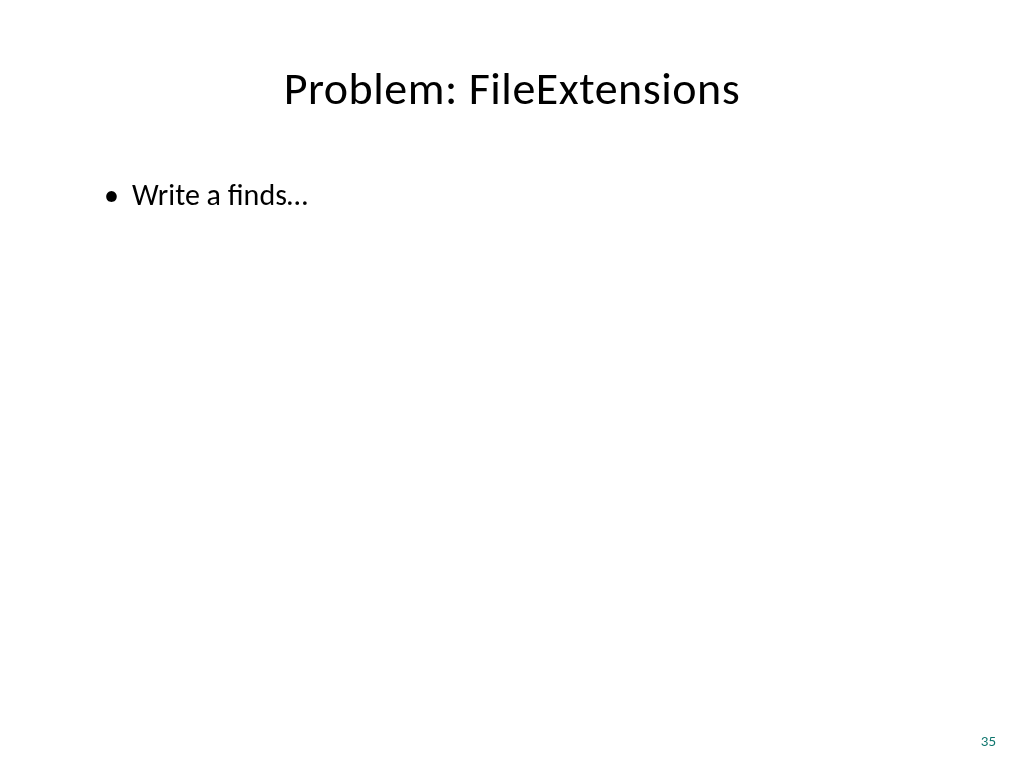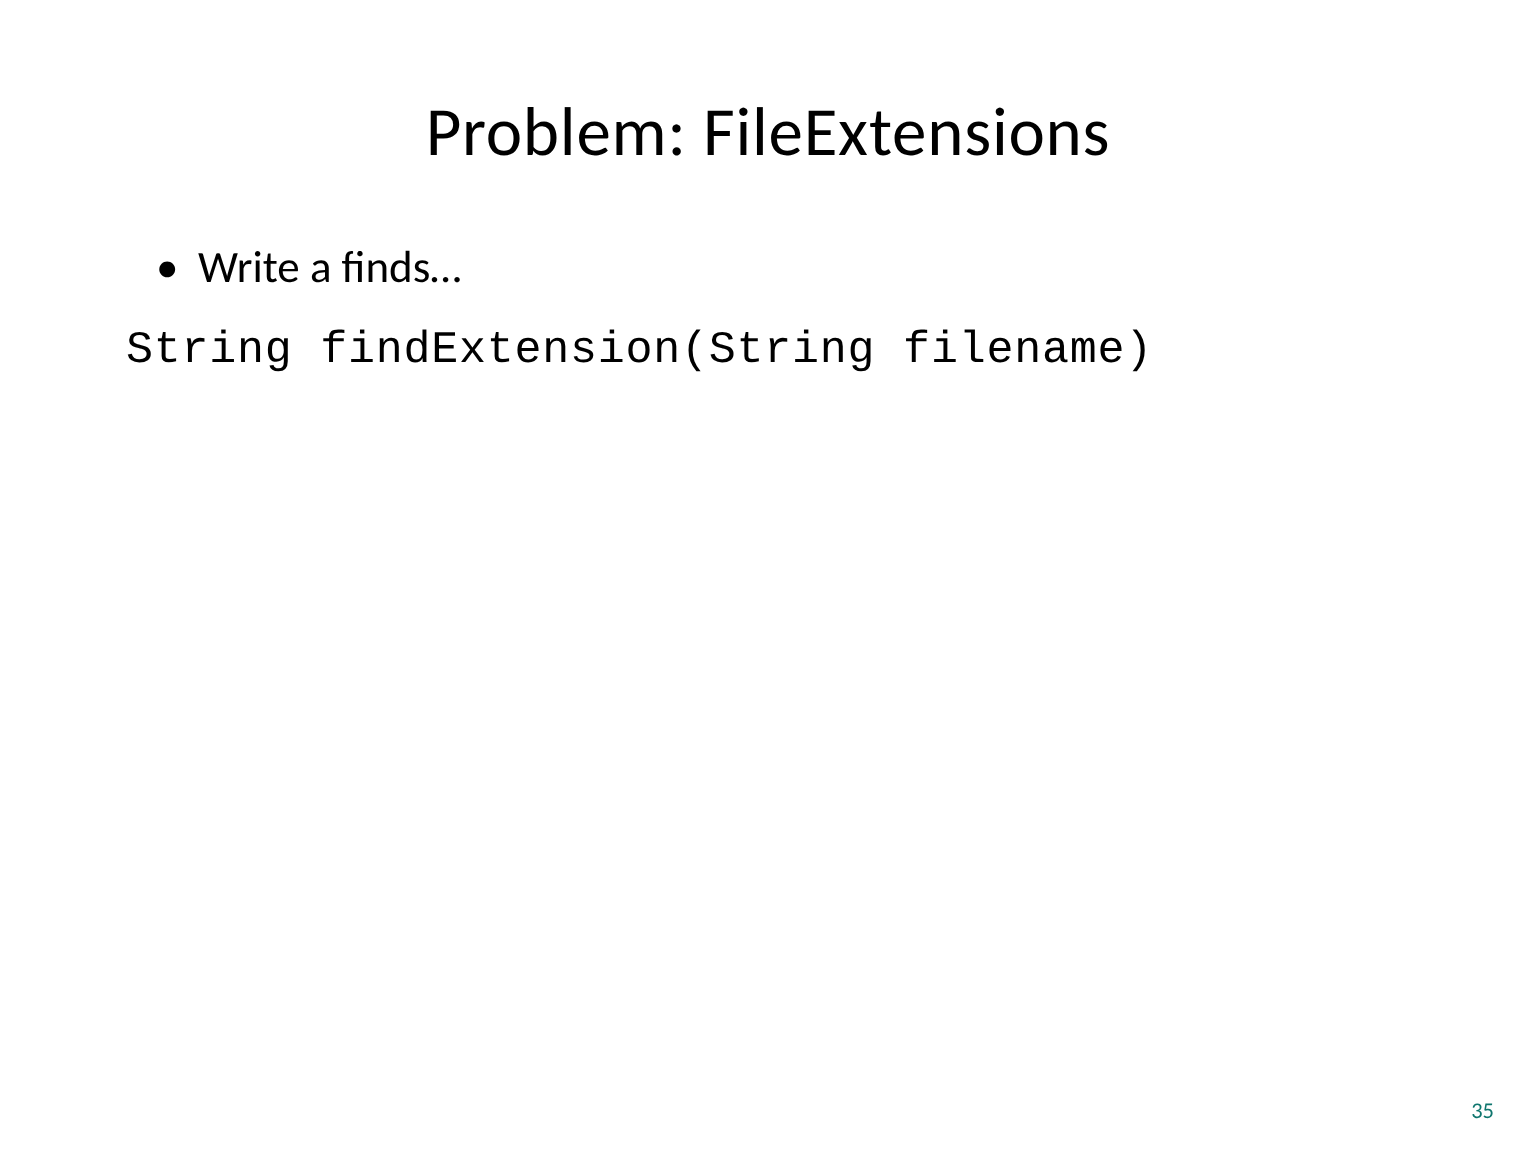--- a/index.html
+++ b/index.html
@@ -7,21 +7,21 @@
   .slide {
     position: relative;
     width: 1024px;
     height: 768px;
     padding: 60px 90px 40px 90px;
   }
   .title {
     text-align: center;
     font-size: 46px;
     font-weight: 400;
-    margin-bottom: 40px;
+    margin-bottom: 56px;
     letter-spacing: 0.5px;
   }
   .body {
     font-size: 30px;
     line-height: 1.55;
   }
   .bullet {
     position: relative;
     padding-left: 42px;
     margin-bottom: 8px;
@@ -58,21 +58,20 @@
 <div class="slide">
 
   <h1 class="title">Problem: FileExtensions</h1>
 
   <div class="body">
 
     <div class="bullet">
       <span>Write a finds…</span>
     </div>
 
-    <div class="code-line">String findExtension(String filename)</div>
 
 
 
   </div>
 
   <div class="pagenum">35</div>
 
 </div>
 
 </body></html>

